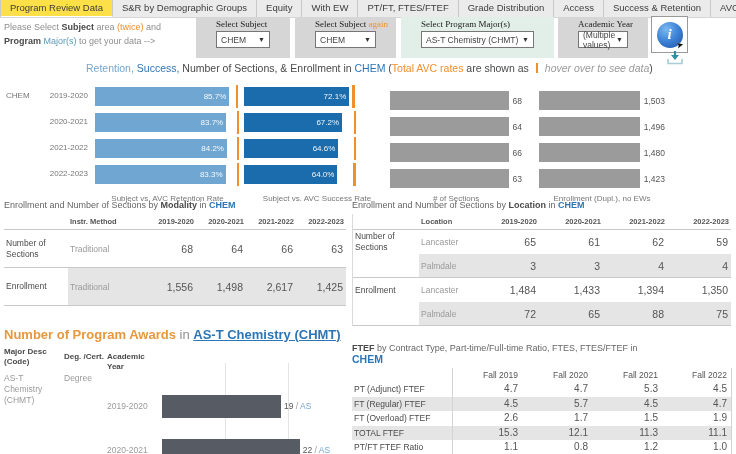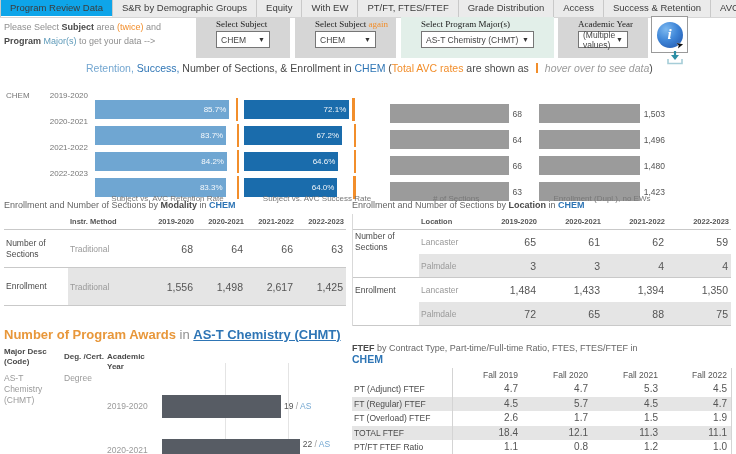--- a/index.html
+++ b/index.html
@@ -3,21 +3,21 @@
 <meta charset="utf-8">
 <style>
   html,body{margin:0;padding:0;}
   body{width:736px;height:454px;position:relative;overflow:hidden;background:#fff;
        font-family:"Liberation Sans",sans-serif;color:#555;}
   
   .tabbar{position:absolute;left:0;top:0;width:736px;height:17px;background:#ebebeb;
           border-bottom:1px solid #d6d6d6;display:flex;font-size:9.5px;color:#3c3c3c;}
   .tabbar .lead{width:6px;border-right:1px solid #c9c9c9;}
   .tab{padding:0 9px;line-height:16px;border-right:1px solid #c9c9c9;white-space:nowrap;cursor:pointer;}
-  .tab.active{background:#0ea5e9;border-bottom:1px solid #fff;}
+  .tab.active{background:#fde047;border-bottom:1px solid #fff;}
   
   .instruction{position:absolute;left:4px;top:21px;width:192px;font-size:9px;line-height:1.55;color:#8f8f8f;}
   .instruction b{color:#4a4a4a;}
   .orange{color:#f28e2b;}
   .majorc{color:#5e9ab9;}
   .filter{position:absolute;top:17px;height:41px;box-sizing:border-box;padding:2px 20px;}
   .filter.gray{background:#d6d6d6;}
   .filter.mint{background:#e2efe9;}
   .flabel{font-family:"Liberation Serif",serif;font-size:9px;color:#1a1a1a;margin-bottom:2px;white-space:nowrap;}
   .dropdown{background:#fff;border:1px solid #767676;height:15px;display:flex;align-items:center;
@@ -40,21 +40,21 @@
   .main-title{position:absolute;left:86px;top:62px;font-size:10.5px;color:#4a4a4a;white-space:nowrap;}
   .t-ret{color:#74a7d1;} .t-suc{color:#2e75b5;} .t-chem{color:#2e75b5;}
   .t-avc{color:#f28e2b;}
   .t-bar{display:inline-block;width:2px;height:10px;background:#f28e2b;margin:0 7px -1px 7px;}
   .t-hover{font-style:italic;color:#9a9a9a;}
   
   .overview{position:absolute;left:0;top:84px;width:736px;height:124px;}
   .ov-row{position:absolute;left:0;height:26px;width:736px;}
   .ov-group{position:absolute;left:6px;top:5px;font-size:8px;color:#777;}
   .ov-year{position:absolute;left:34px;top:5px;width:54px;text-align:right;font-size:8px;color:#777;}
-  .track{position:absolute;top:14px;height:27px;}
+  .track{position:absolute;top:1px;height:27px;}
   .track .bar{height:19px;position:relative;}
   .bar.lblue{background:#6fa6d2;} .bar.dblue{background:#1a6cac;}
   .bar.gray{background:#9b9b9b;} 
   .bar-pct{position:absolute;right:3px;top:0;line-height:19px;font-size:8px;color:rgba(255,255,255,.93);}
   .tick{position:absolute;top:-2px;width:2.5px;height:23px;background:#f28e2b;}
   .t-retention{left:95px;width:145px;}
   .t-success{left:244px;width:146px;}
   .t-sections{left:390px;width:132px;display:flex;align-items:center;}
   .t-enroll{left:539px;width:126px;display:flex;align-items:center;}
   .bar-val{font-size:8.5px;color:#555;margin-left:4px;white-space:nowrap;}
@@ -355,21 +355,21 @@
   <div class="aw-head" style="left:60px;top:25px;width:42px;">Deg. /Cert.</div>
   <div class="aw-head" style="left:103px;top:25px;width:56px;">Academic Year</div>
   <div class="aw-lab" style="left:0;top:46px;width:52px;">AS-T Chemistry (CHMT)</div>
   <div class="aw-lab" style="left:60px;top:46px;width:42px;">Degree</div>
   <div class="aw-plot" id="aw-plot">
     <div class="gridline" style="left:63px;"></div>
     <div class="gridline" style="left:126px;"></div>
   <div class="aw-bar" style="top: 32px; width: 118.943px;"></div>
       <div class="aw-val" style="left: 121.943px; top: 38px;"><span>19</span><span class="sl"> / </span><span class="as">AS</span></div>
       <div class="aw-bar" style="top: 76px; width: 137.724px;"></div>
-      <div class="aw-val" style="left: 140.724px; top: 76px;"><span>22</span><span class="sl"> / </span><span class="as">AS</span></div>
+      <div class="aw-val" style="left: 140.724px; top: 82px;"><span>22</span><span class="sl"> / </span><span class="as">AS</span></div>
     </div>
   <div id="aw-years">
       <div class="aw-lab" style="left: 103px; top: 74px; width: 56px;">2019-2020</div>
       <div class="aw-lab" style="left: 103px; top: 118px; width: 56px;">2020-2021</div>
     </div>
 </div>
 
 <div class="ftef">
   <div class="sec-title" style="margin-bottom:0;">
     <b style="color:#4a4a4a;">FTEF</b><span> by Contract Type, Part-time/Full-time Ratio, FTES, FTES/FTEF  in</span><br>
@@ -390,21 +390,21 @@
       <div class="fcell shade vl">4.5</div>
       <div class="fcell shade">5.7</div>
       <div class="fcell shade">4.5</div>
       <div class="fcell shade vr">4.7</div>
       <div class="fcell flab">FT (Overload) FTEF</div>
       <div class="fcell vl">2.6</div>
       <div class="fcell">1.7</div>
       <div class="fcell">1.5</div>
       <div class="fcell vr">1.9</div>
       <div class="fcell flab shade">TOTAL FTEF</div>
-      <div class="fcell shade vl">18.4</div>
+      <div class="fcell shade vl">15.3</div>
       <div class="fcell shade">12.1</div>
       <div class="fcell shade">11.3</div>
       <div class="fcell shade vr">11.1</div>
       <div class="fcell flab">PT/FT FTEF Ratio</div>
       <div class="fcell vl">1.1</div>
       <div class="fcell">0.8</div>
       <div class="fcell">1.2</div>
       <div class="fcell vr">1.0</div>
       <div class="fcell flab shade">FTES</div>
       <div class="fcell shade vl">164.9</div>

